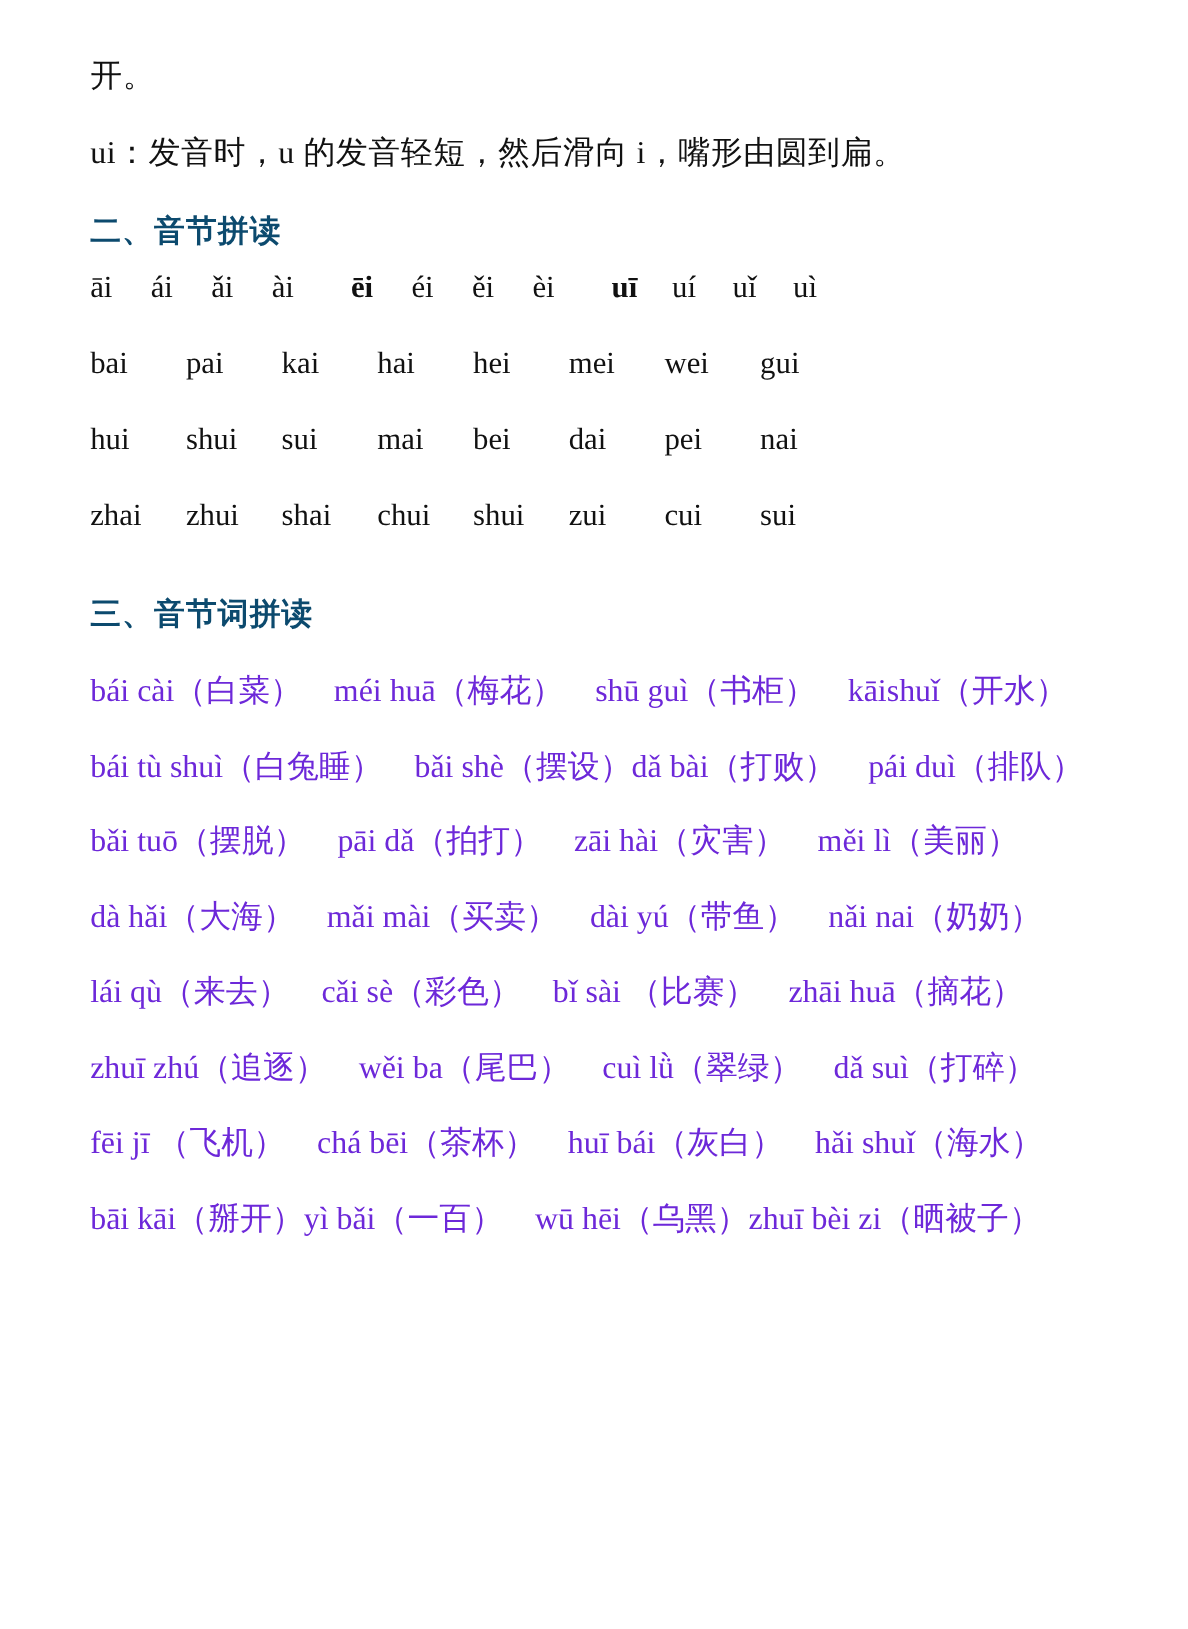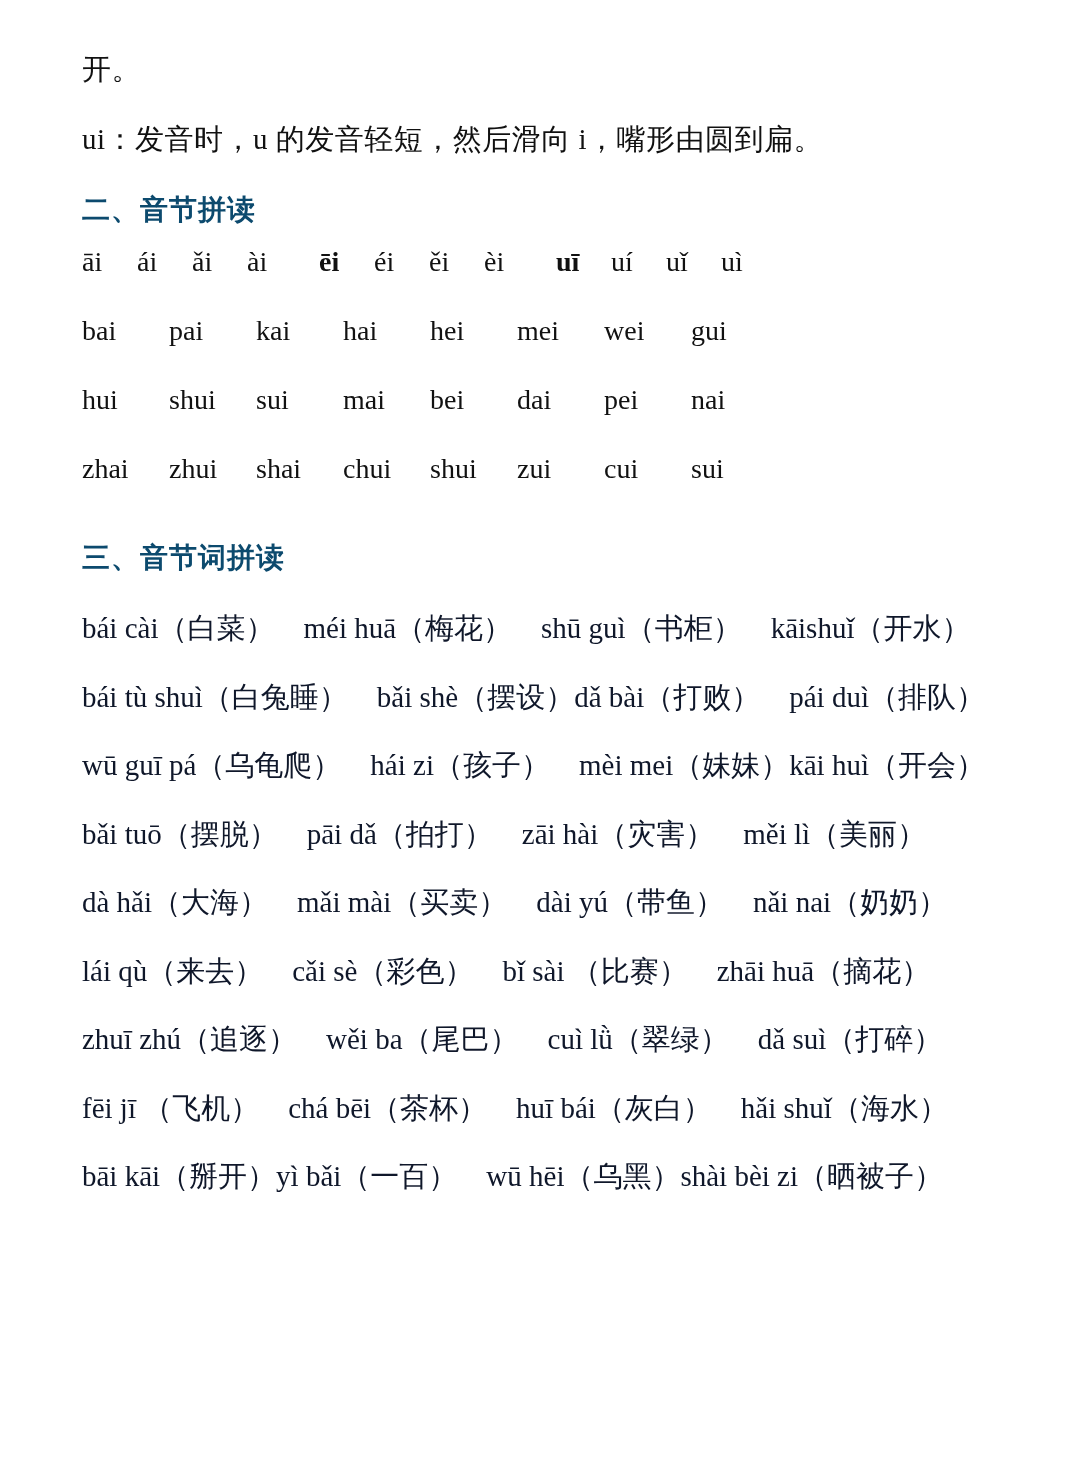--- a/index.html
+++ b/index.html
@@ -66,21 +66,21 @@
     text-align: left;
     white-space: pre;
   }
 
   
   .vocab-line {
     font-family: "Liberation Serif", "DejaVu Serif", serif;
     font-size: 29px;
     line-height: 68.5px;
     white-space: pre;
-    color: #0f172a;
+    color: #6d28d9;
   }
 </style>
 </head>
 <body>
 
 <div class="page">
   <div class="content">
 
     <div class="prose">开。</div>
 
@@ -134,22 +134,21 @@
       <span class="syl">shui</span>
       <span class="syl">zui</span>
       <span class="syl">cui</span>
       <span class="syl">sui</span>
     </div>
 
     <div class="heading">三、音节词拼读</div>
 
     <div class="vocab-line">bái cài（白菜）　méi huā（梅花）　shū guì（书柜）　kāishuǐ（开水）</div>
     <div class="vocab-line">bái tù shuì（白兔睡）　bǎi shè（摆设）dǎ bài（打败）　pái duì（排队）</div>
-    <div class="vocab-line">wū guī pá（乌龟爬）　hái zi（孩子）　mèi mei（妹妹）kāi huì（开会）</div>
     <div class="vocab-line">bǎi tuō（摆脱）　pāi dǎ（拍打）　zāi hài（灾害）　měi lì（美丽）</div>
     <div class="vocab-line">dà hǎi（大海）　mǎi mài（买卖）　dài yú（带鱼）　nǎi nai（奶奶）</div>
     <div class="vocab-line">lái qù（来去）　cǎi sè（彩色）　bǐ sài （比赛）　zhāi huā（摘花）</div>
     <div class="vocab-line">zhuī zhú（追逐）　wěi ba（尾巴）　cuì lǜ（翠绿）　dǎ suì（打碎）</div>
     <div class="vocab-line">fēi jī （飞机）　chá bēi（茶杯）　huī bái（灰白）　hǎi shuǐ（海水）</div>
-    <div class="vocab-line">bāi kāi（掰开）yì bǎi（一百）　wū hēi（乌黑）shài bèi zi（晒被子）</div>
+    <div class="vocab-line">bāi kāi（掰开）yì bǎi（一百）　wū hēi（乌黑）zhuī bèi zi（晒被子）</div>
 
   </div>
 </div>
 
 </body></html>

